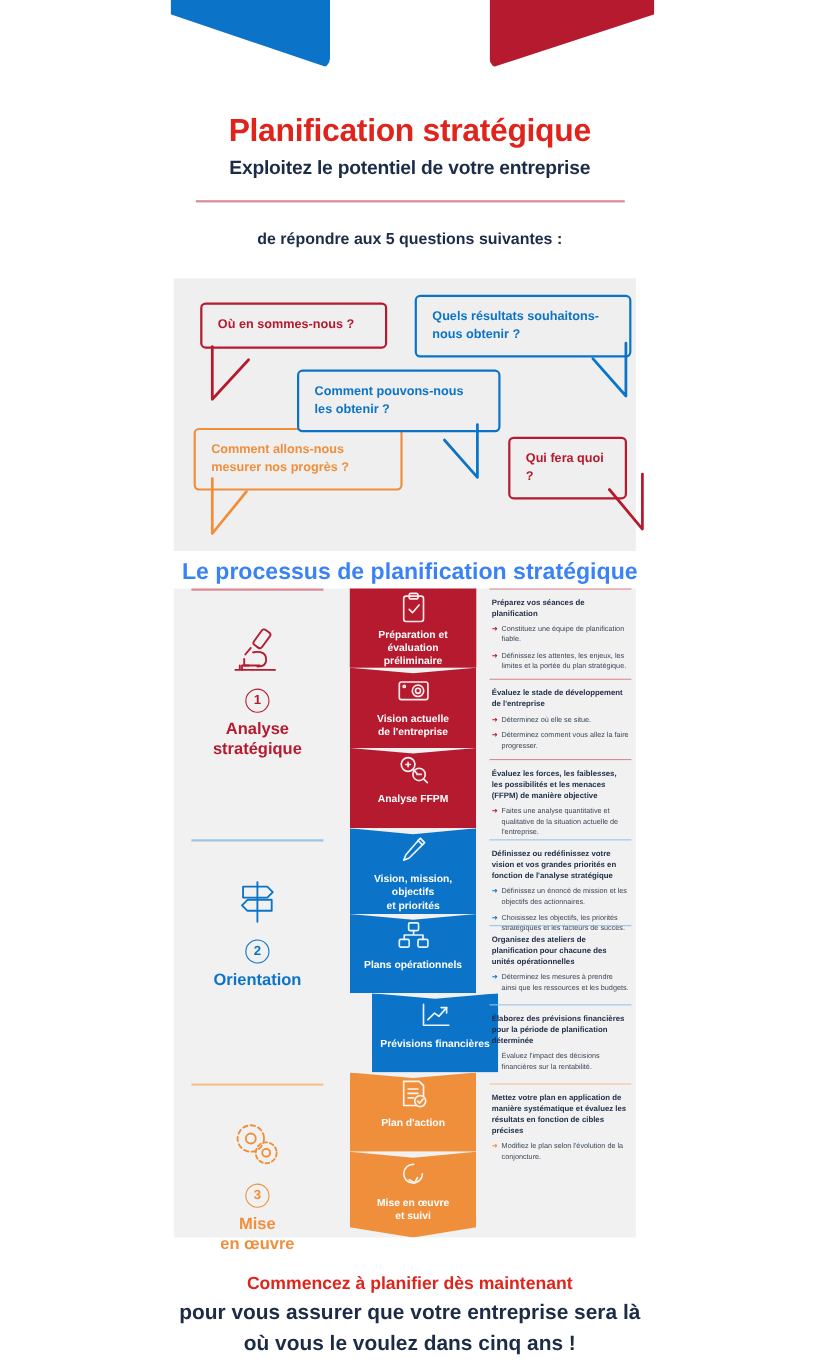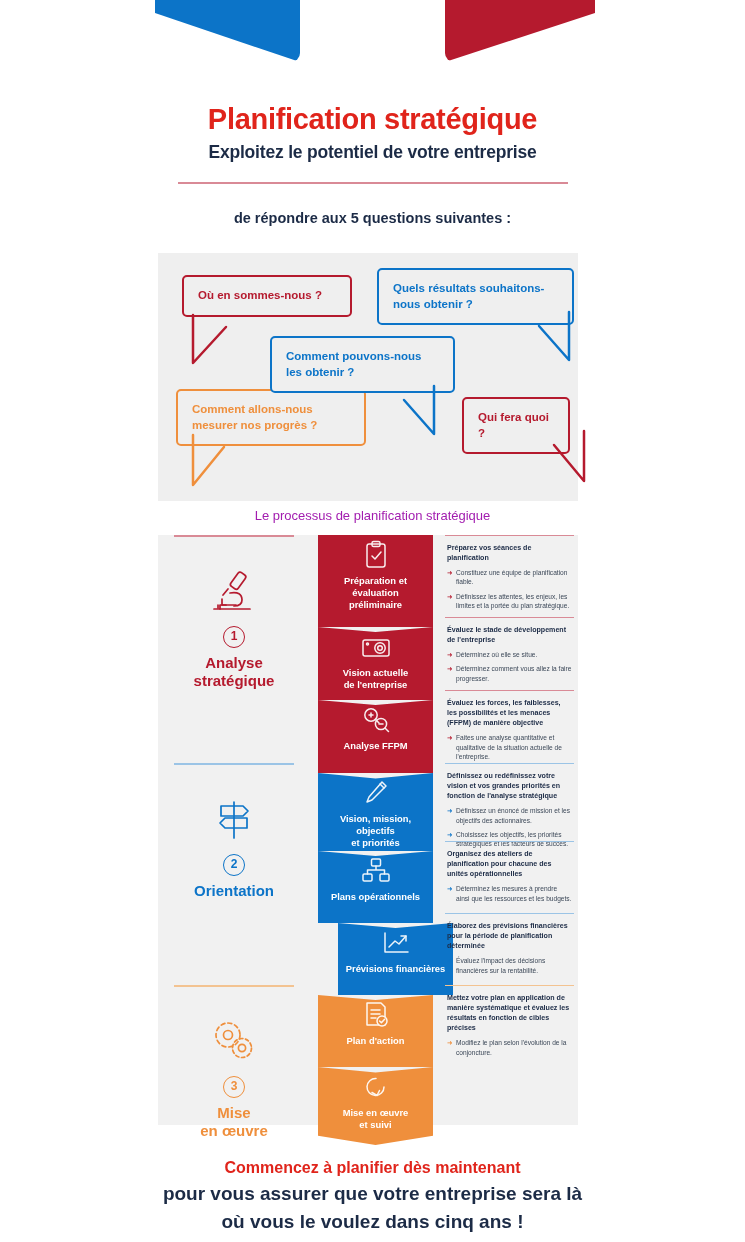--- a/index.html
+++ b/index.html
@@ -67,21 +67,21 @@
 
   .b1 { left:24px;  top:22px;  width:170px; }
   .b2 { left:219px; top:15px;  width:197px; }
   .b3 { left:112px; top:83px;  width:185px; }
   .b4 { left:18px;  top:136px; width:190px; }
   .b5 { left:290px; top:144px; width:108px;margin-left:14px; }
 
   
   .proc-title {
     position:absolute; top:508px; left:0; width:745px; text-align:center;
-    font-size:13px; font-weight:normal; color:#a21caf;
+    font-size:21px; font-weight:bold; color:#3b82f6;
   }
   .proc-panel {
     position:absolute; top:535px; left:158px; width:420px; height:590px;
     background:#F1F1F1;
   }
 
   
   .phase-col { position:absolute; left:0; top:0; width:152px; height:590px; }
   .phase {
     position:absolute; left:0; width:152px; text-align:center;
@@ -113,21 +113,21 @@
   .chev-notch {
     clip-path: polygon(0 0, 50% 7%, 100% 0, 100% 100%, 0 100%);
   }
   .chev-last {
     clip-path: polygon(0 0, 50% 7%, 100% 0, 100% 88%, 50% 100%, 0 88%);
   }
   .chev .cico { height:40px; display:flex; align-items:center; justify-content:center; }
   .chev .clabel {
     font-size:9.4px; font-weight:bold; line-height:1.28; padding:0 6px;
   }
-  .s1 { height:92px; }
+  .s1 { height:72px; }
   .s2 { height:73px; }
   .s3 { height:73px; }
   .s4 { height:78px; }
   .s5 { height:72px; }
   .s6 { height:72px;margin-left:20px; }
   .s7 { height:72px; }
   .s8 { height:78px; }
 
   
   .det-col { position:absolute; left:283px; top:0; width:137px; }

